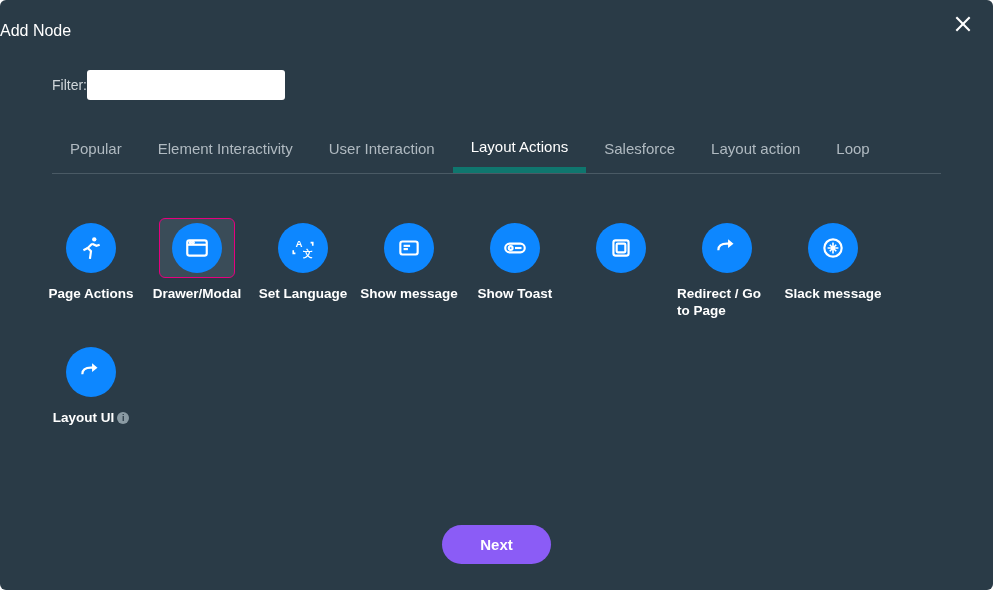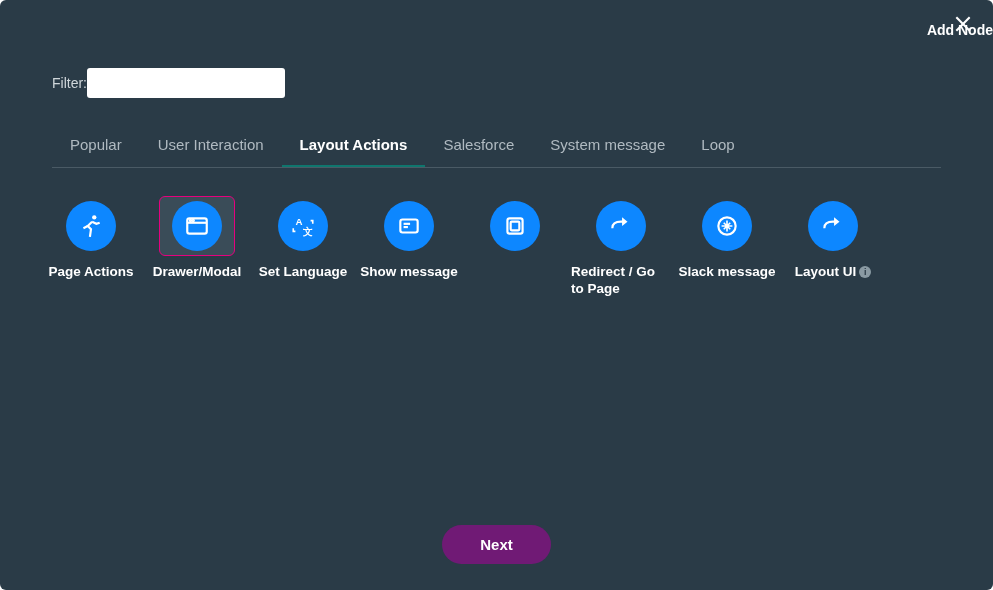--- a/index.html
+++ b/index.html
@@ -18,24 +18,24 @@
     right: 16px;
     width: 28px;
     height: 28px;
     cursor: pointer;
     display: flex;
     align-items: center;
     justify-content: center;
   }
   .close-btn svg { width: 20px; height: 20px; stroke: #fff; stroke-width: 2.5; }
   .title {
-    text-align: right;
+    text-align: left;
     padding-top: 22px;
-    font-size: 14px;
-    font-weight: 700;
+    font-size: 16px;
+    font-weight: 400;
     color: #fff;
   }
   .filter-row {
     display: flex;
     align-items: center;
     margin: 30px 0 0 52px;
   }
   .filter-label { font-size: 14px; color: #cfd6da; }
   .filter-input {
     width: 198px;
@@ -44,35 +44,35 @@
     border: none;
     border-radius: 3px;
     padding: 0 8px;
     font-size: 14px;
     color: #222;
   }
   .tabs {
     display: flex;
     align-items: center;
     gap: 0;
-    margin: 28px 52px 0 52px;
+    margin: 28px 52px 16px 52px;
     border-bottom: 1px solid #4a5a65;
   }
   .tab {
     padding: 10px 18px 12px 18px;
     font-size: 15px;
     color: #b0bac1;
     cursor: pointer;
     border-bottom: 2px solid transparent;
     white-space: nowrap;
   }
   .tab.active {
     color: #fff;
-    font-weight: 700;
-    border-bottom: 2px solid #0f766e;
+    font-weight: 400;
+    border-bottom: 6px solid #0f766e;
   }
   .grid {
     display: flex;
     flex-wrap: wrap;
     padding: 28px 38px 0 38px;
     gap: 0;
   }
   .node-item {
     width: 106px;
     display: flex;
@@ -125,21 +125,21 @@
     vertical-align: middle;
   }
   .footer {
     position: absolute;
     bottom: 26px;
     left: 0; right: 0;
     display: flex;
     justify-content: center;
   }
   .next-btn {
-    background: #701a75;
+    background: #8b5cf6;
     color: #fff;
     font-size: 15px;
     font-weight: 600;
     border: none;
     border-radius: 22px;
     padding: 11px 38px;
     cursor: pointer;
   }
 </style>
 </head>
@@ -158,24 +158,25 @@
 
   <h1 class="title">Add Node</h1>
 
   <div class="filter-row">
     <span class="filter-label">Filter:</span>
     <input class="filter-input" type="text" value="" style="">
   </div>
 
   <div class="tabs">
     <div class="tab">Popular</div>
+    <div class="tab">Element Interactivity</div>
     <div class="tab">User Interaction</div>
     <div class="tab active">Layout Actions</div>
     <div class="tab">Salesforce</div>
-    <div class="tab">System message</div>
+    <div class="tab">Layout action</div>
     <div class="tab">Loop</div>
   </div>
 
   <div class="grid">
 
     <div class="node-item">
       <div class="node-icon-wrap">
         <div class="node-icon">
           <svg viewBox="0 0 24 24">
               <circle cx="15" cy="4" r="2" fill="#fff" stroke="none"></circle>
@@ -222,20 +223,32 @@
           <svg viewBox="0 0 24 24">
               <rect x="4" y="6" width="16" height="12" rx="2"></rect>
               <line x1="7" y1="10" x2="13" y2="10"></line>
               <line x1="7" y1="13" x2="11" y2="13"></line>
             </svg>
         </div>
       </div>
       <div class="node-label">Show message</div>
     </div>
 
+    <div class="node-item">
+      <div class="node-icon-wrap">
+        <div class="node-icon">
+          <svg viewBox="0 0 24 24">
+              <rect x="3" y="8" width="18" height="8" rx="4"></rect>
+              <circle cx="8" cy="12" r="1.8"></circle>
+              <line x1="12" y1="12" x2="18" y2="12"></line>
+            </svg>
+        </div>
+      </div>
+      <div class="node-label">Show Toast</div>
+    </div>
 
     <div class="node-item">
       <div class="node-icon-wrap">
         <div class="node-icon">
           <svg viewBox="0 0 24 24">
               <rect x="5" y="5" width="14" height="14" rx="2"></rect>
               <rect x="8" y="8" width="8" height="8" rx="1"></rect>
             </svg>
         </div>
       </div>

